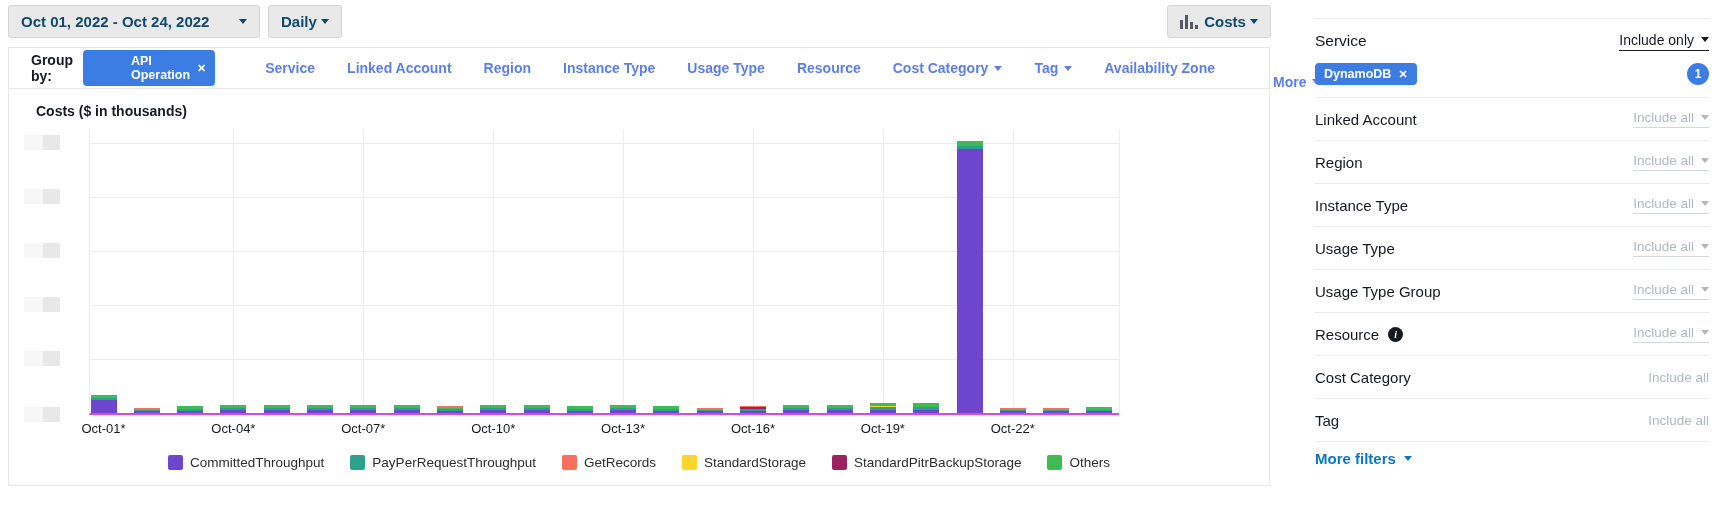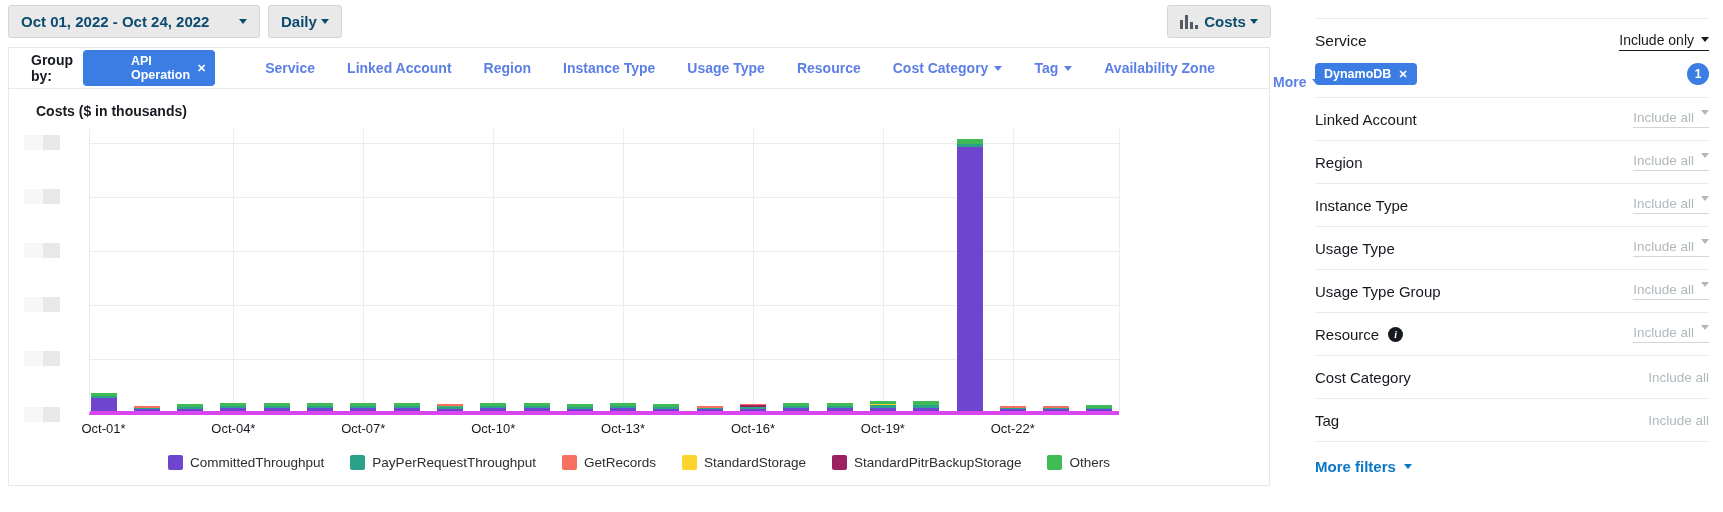--- a/index.html
+++ b/index.html
@@ -30,21 +30,21 @@
   .chip .x { font-size:11px; font-weight:bold; }
   #gbChip { margin-left:10px;padding-left:48px; }
   .gb-divider { width:1px; height:22px; background:#d9d9d9; margin:0 16px 0 18px; }
   .gb-link { color:#5c7fe6; font-weight:bold; font-size:14px; padding:0 16px; cursor:pointer;
              display:inline-flex; align-items:center; gap:6px; white-space:nowrap; }
   .gb-link:last-child { margin-left:26px;margin-top:27px; }
 
   #chartTitle { position:absolute; left:27px; top:55px; font-weight:bold; font-size:14px; }
 
   #plot { position:absolute; left:80px; top:81px; width:1030px; height:286px;
-          border-left:1px solid #ececec; border-bottom:4px solid #d946ef; }
+          border-left:1px solid #ececec; border-bottom:2px solid #d946ef; }
   .hgrid { position:absolute; left:0; width:100%; height:1px; background:#ececec; }
   .vgrid { position:absolute; top:0; width:1px; height:100%; background:#ececec; }
   .ytick { position:absolute; width:36px; height:15px; left:-66px;
            background:linear-gradient(to right,#f7f7f7 0 52%, #e8e8e8 52% 100%); }
   .bar { position:absolute; bottom:0; width:26px; display:flex; flex-direction:column-reverse; cursor:pointer; }
   .bar span { display:block; width:100%; }
   .xlab { position:absolute; top:292px; width:90px; text-align:center; font-size:13px; color:#16191f; }
 
   #legend { position:absolute; left:0; top:407px; width:100%; display:flex; justify-content:center;
             gap:26px; align-items:center; }
@@ -59,26 +59,26 @@
   .f-div { height:1px; background:#e8ebeb; }
   #svcRow { display:flex; justify-content:space-between; align-items:center; height:44px; }
   #svcRow .lab { font-size:15.5px; }
   #inclOnly { font-size:14px; color:#16191f; border-bottom:1px solid #16191f; padding-bottom:2px;
               display:inline-flex; align-items:center; gap:7px; cursor:pointer; }
   #svcChips { display:flex; justify-content:space-between; align-items:center; padding-bottom:12px; }
   #countBadge { width:22px; height:22px; border-radius:50%; background:#3b7de2; color:#fff; font-weight:bold;
                 font-size:12px; display:flex; align-items:center; justify-content:center; }
   .f-row { display:flex; justify-content:space-between; align-items:center; height:43px; border-bottom:1px solid #e8ebeb; }
   .f-row .lab { font-size:15px; display:flex; align-items:center; gap:9px; }
-  .f-val { font-size:13.5px; color:#b0b8bc; display:inline-flex; gap:7px; cursor:pointer; }
+  .f-val { font-size:13.5px; color:#b0b8bc; display:inline-flex; align-items:center; gap:7px; cursor:pointer; }
   .f-val.dd { border-bottom:1px solid #d2d8da; padding-bottom:2px; }
   .info-i { width:15px; height:15px; border-radius:50%; background:#16191f; color:#fff; font-size:10px;
             font-weight:bold; display:inline-flex; align-items:center; justify-content:center;
             font-family:"Liberation Serif", serif; font-style:italic; }
-  #moreFilters { color:#0a76c4; font-weight:bold; font-size:15px; margin-top:16px;
+  #moreFilters { color:#0a76c4; font-weight:bold; font-size:15px; margin-top:8px;
                  display:inline-flex; align-items:center; gap:8px; cursor:pointer; }
 </style>
 </head>
 <body>
 
 <div class="tb-btn" id="dateBtn">
   <span>Oct 01, 2022 - Oct 24, 2022</span>
   <span class="caret-dn"></span>
 </div>
 <div class="tb-btn" id="granBtn">

